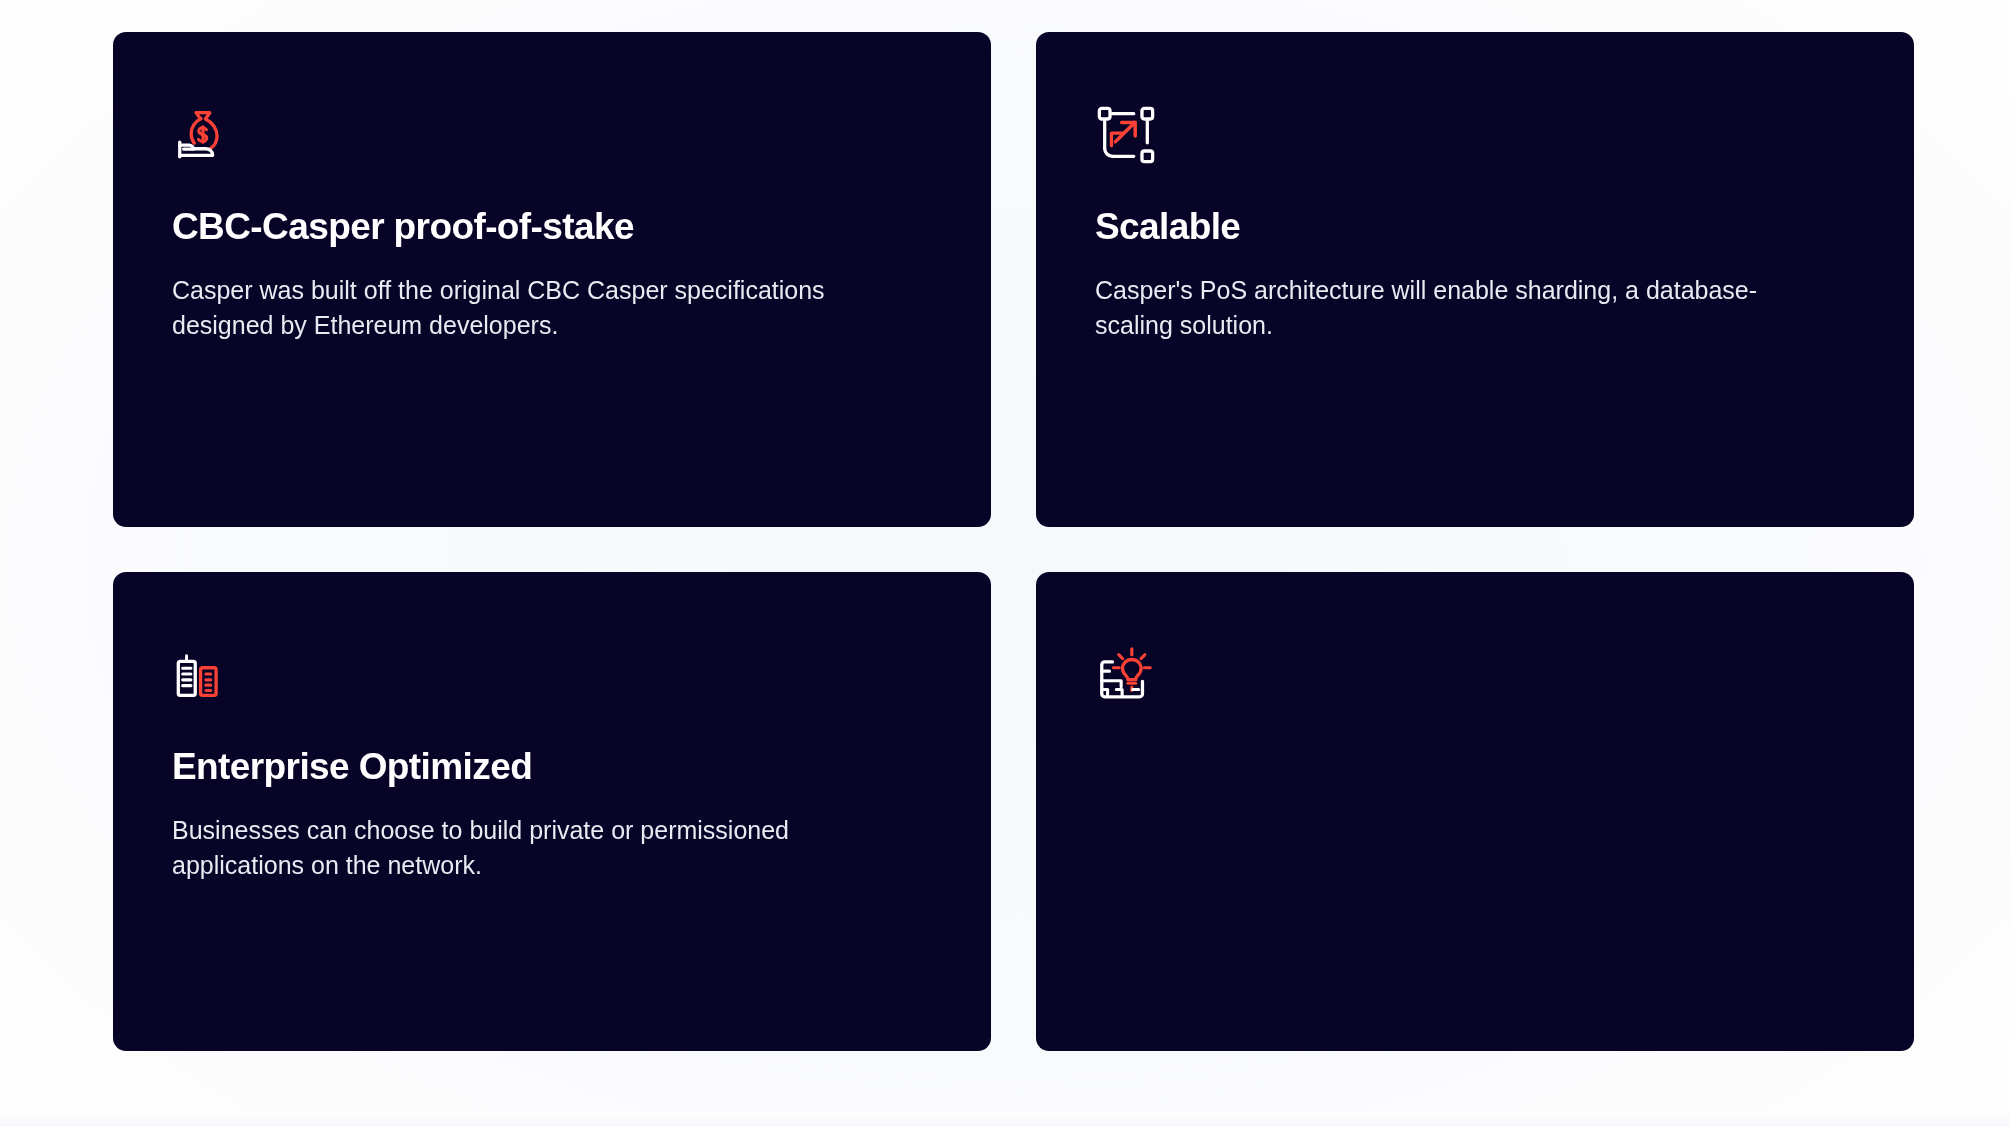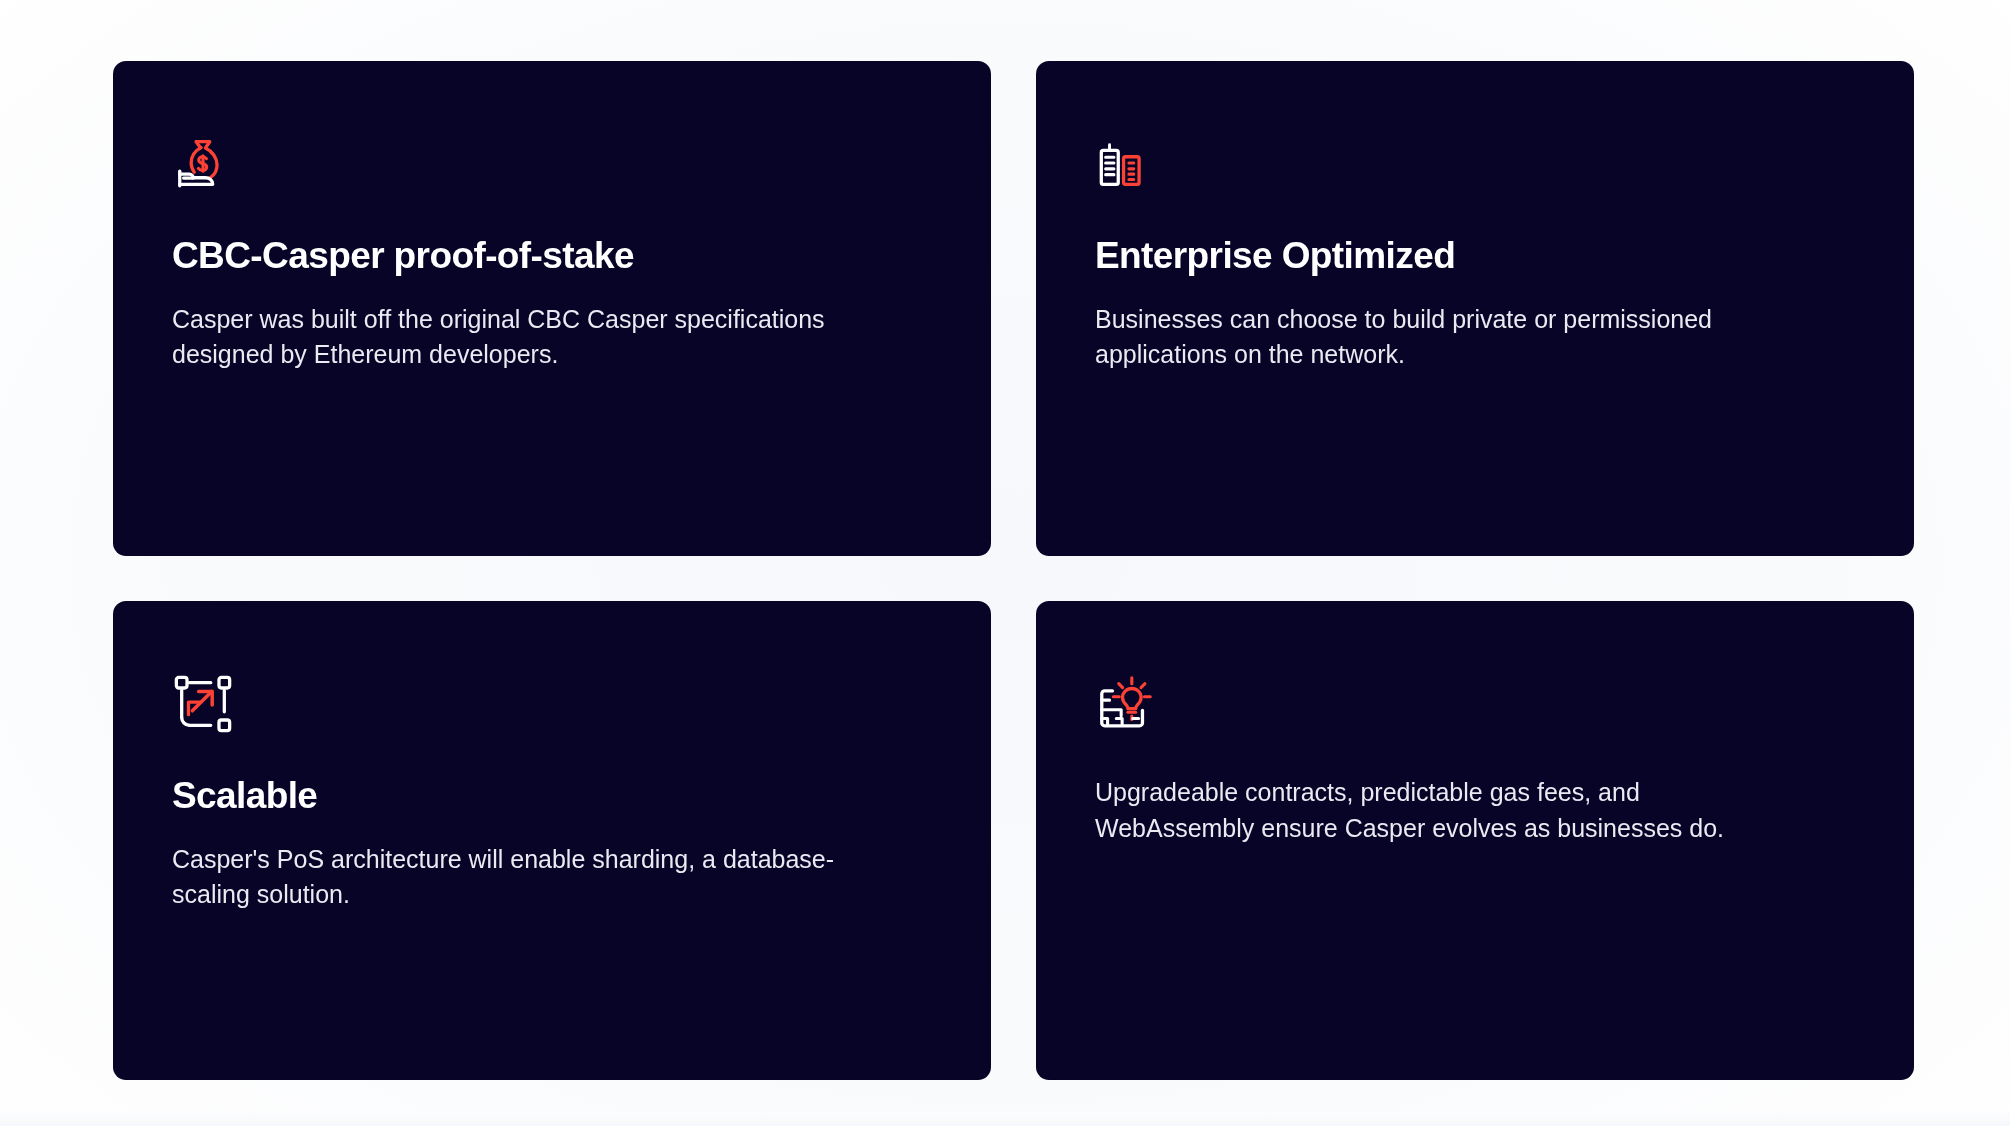--- a/index.html
+++ b/index.html
@@ -21,21 +21,21 @@
     position:absolute;
     left:0; top:0;
     width:2010px; height:1126px;
     background:
       radial-gradient(ellipse 1400px 900px at 50% 50%, #f7f8fb 0%, #f9fafc 55%, #ffffff 100%);
   }
 
   .grid {
     position:absolute;
     left:113px;
-    top:61px;
+    top:32px;
     width:1779px;
     height:837px;
     display:grid;
     grid-template-columns:878px 878px;
     grid-template-rows:495px 479px;
     column-gap:45px;
     row-gap:45px;
   }
 
   .card {
@@ -101,63 +101,62 @@
         <path d="M8 53 h34 c0 -4 -3.4 -6.8 -7.6 -6.8 h-12.6" stroke="#ffffff" stroke-width="3.4" stroke-linecap="round" stroke-linejoin="round"></path>
       </svg>
     </span>
     <div class="card-title">CBC-Casper proof-of-stake</div>
     <div class="card-body">Casper was built off the original CBC Casper specifications designed by Ethereum developers.</div>
   </div>
 
   <div class="card">
     <span class="card-icon">
       <svg viewBox="0 0 64 64" width="62" height="62" fill="none">
-        <path d="M15 12 v6" stroke="#ffffff" stroke-width="3" stroke-linecap="round"></path>
-        <rect x="6.5" y="18" width="17.5" height="35" rx="2" stroke="#ffffff" stroke-width="3.4"></rect>
-        <path d="M11 25 h8.5 M11 31 h8.5 M11 37 h8.5 M11 43 h8.5" stroke="#ffffff" stroke-width="3.2" stroke-linecap="round"></path>
-        <rect x="29.5" y="24.5" width="16" height="28.5" rx="2" stroke="#fb4235" stroke-width="3.4"></rect>
-        <path d="M35 31 h5 M35 37 h5 M35 42.5 h5 M35 48 h5" stroke="#fb4235" stroke-width="3.2" stroke-linecap="round"></path>
-      </svg>
-    </span>
-    <div class="card-title">Enterprise Optimized</div>
-    <div class="card-body">Businesses can choose to build private or permissioned applications on the network.</div>
-  </div>
-
-  <div class="card">
-    <span class="card-icon">
-      <svg viewBox="0 0 64 64" width="62" height="62" fill="none">
         <path d="M18 10 h22 M18 54 h22 M10 18 v28 M54 18 v22" stroke="#ffffff" stroke-width="3.4" stroke-linecap="round"></path>
         <path d="M10 46 c0 4.4 3.6 8 8 8" stroke="#ffffff" stroke-width="3.4" stroke-linecap="round"></path>
         <rect x="4.5" y="4.5" width="11" height="11" rx="2.5" stroke="#ffffff" stroke-width="3.4" fill="#070428"></rect>
         <rect x="48.5" y="4.5" width="11" height="11" rx="2.5" stroke="#ffffff" stroke-width="3.4" fill="#070428"></rect>
         <rect x="48.5" y="48.5" width="11" height="11" rx="2.5" stroke="#ffffff" stroke-width="3.4" fill="#070428"></rect>
         <path d="M17 43 v-13 h13" stroke="#fb4235" stroke-width="3.4" stroke-linecap="round" stroke-linejoin="round"></path>
         <path d="M21 39 l20 -20" stroke="#fb4235" stroke-width="3.6" stroke-linecap="round"></path>
         <path d="M27.5 19 h14 v14" stroke="#fb4235" stroke-width="3.6" stroke-linecap="round" stroke-linejoin="round"></path>
       </svg>
     </span>
     <div class="card-title">Scalable</div>
     <div class="card-body">Casper's PoS architecture will enable sharding, a database-scaling solution.</div>
+  </div>
+
+  <div class="card">
+    <span class="card-icon">
+      <svg viewBox="0 0 64 64" width="62" height="62" fill="none">
+        <path d="M15 12 v6" stroke="#ffffff" stroke-width="3" stroke-linecap="round"></path>
+        <rect x="6.5" y="18" width="17.5" height="35" rx="2" stroke="#ffffff" stroke-width="3.4"></rect>
+        <path d="M11 25 h8.5 M11 31 h8.5 M11 37 h8.5 M11 43 h8.5" stroke="#ffffff" stroke-width="3.2" stroke-linecap="round"></path>
+        <rect x="29.5" y="24.5" width="16" height="28.5" rx="2" stroke="#fb4235" stroke-width="3.4"></rect>
+        <path d="M35 31 h5 M35 37 h5 M35 42.5 h5 M35 48 h5" stroke="#fb4235" stroke-width="3.2" stroke-linecap="round"></path>
+      </svg>
+    </span>
+    <div class="card-title">Enterprise Optimized</div>
+    <div class="card-body">Businesses can choose to build private or permissioned applications on the network.</div>
   </div>
 
   <div class="card">
     <span class="card-icon">
       <svg viewBox="0 0 64 64" width="62" height="62" fill="none">
         <path d="M38 5 v6" stroke="#fb4235" stroke-width="3.2" stroke-linecap="round"></path>
         <path d="M24.5 11 l4 4" stroke="#fb4235" stroke-width="3.2" stroke-linecap="round"></path>
         <path d="M51.5 11 l-4 4" stroke="#fb4235" stroke-width="3.2" stroke-linecap="round"></path>
         <path d="M19 24.5 h6" stroke="#fb4235" stroke-width="3.2" stroke-linecap="round"></path>
         <path d="M57 24.5 h-6" stroke="#fb4235" stroke-width="3.2" stroke-linecap="round"></path>
         <path d="M38 16 c-5.4 0 -9.6 4.2 -9.6 9.3 c0 3.6 2.1 5.9 3.8 7.7 c1.2 1.3 1.8 2.3 1.8 3.8 h8 c0 -1.5 .6 -2.5 1.8 -3.8 c1.7 -1.8 3.8 -4.1 3.8 -7.7 c0 -5.1 -4.2 -9.3 -9.6 -9.3 z" stroke="#fb4235" stroke-width="3.4" stroke-linejoin="round"></path>
         <path d="M34 40.5 h8" stroke="#fb4235" stroke-width="3.2" stroke-linecap="round"></path>
         <path d="M38 44.5 v3.5" stroke="#fb4235" stroke-width="3.2" stroke-linecap="round"></path>
         <path d="M18 18.5 h-8 a3 3 0 0 0 -3 3 v30 a3 3 0 0 0 3 3 h36 a3 3 0 0 0 3 -3 v-13" stroke="#ffffff" stroke-width="3.4" stroke-linecap="round" stroke-linejoin="round"></path>
         <path d="M7 28 h8 M7 38 h20 v6 M7 47 h6 v7" stroke="#ffffff" stroke-width="3.2" stroke-linecap="round" stroke-linejoin="round"></path>
         <path d="M22 47 h6 v7" stroke="#ffffff" stroke-width="3.2" stroke-linecap="round" stroke-linejoin="round"></path>
         <path d="M39 47 h6" stroke="#ffffff" stroke-width="3.2" stroke-linecap="round"></path>
       </svg>
     </span>
-    <div class="card-body">Upgradeable contracts, predictable gas fees, and WebAssembly ensure Casper evolves as businesses do.</div>
   </div>
 
 </div>
 
 <div class="bottom-strip"></div>
 
 </body></html>

